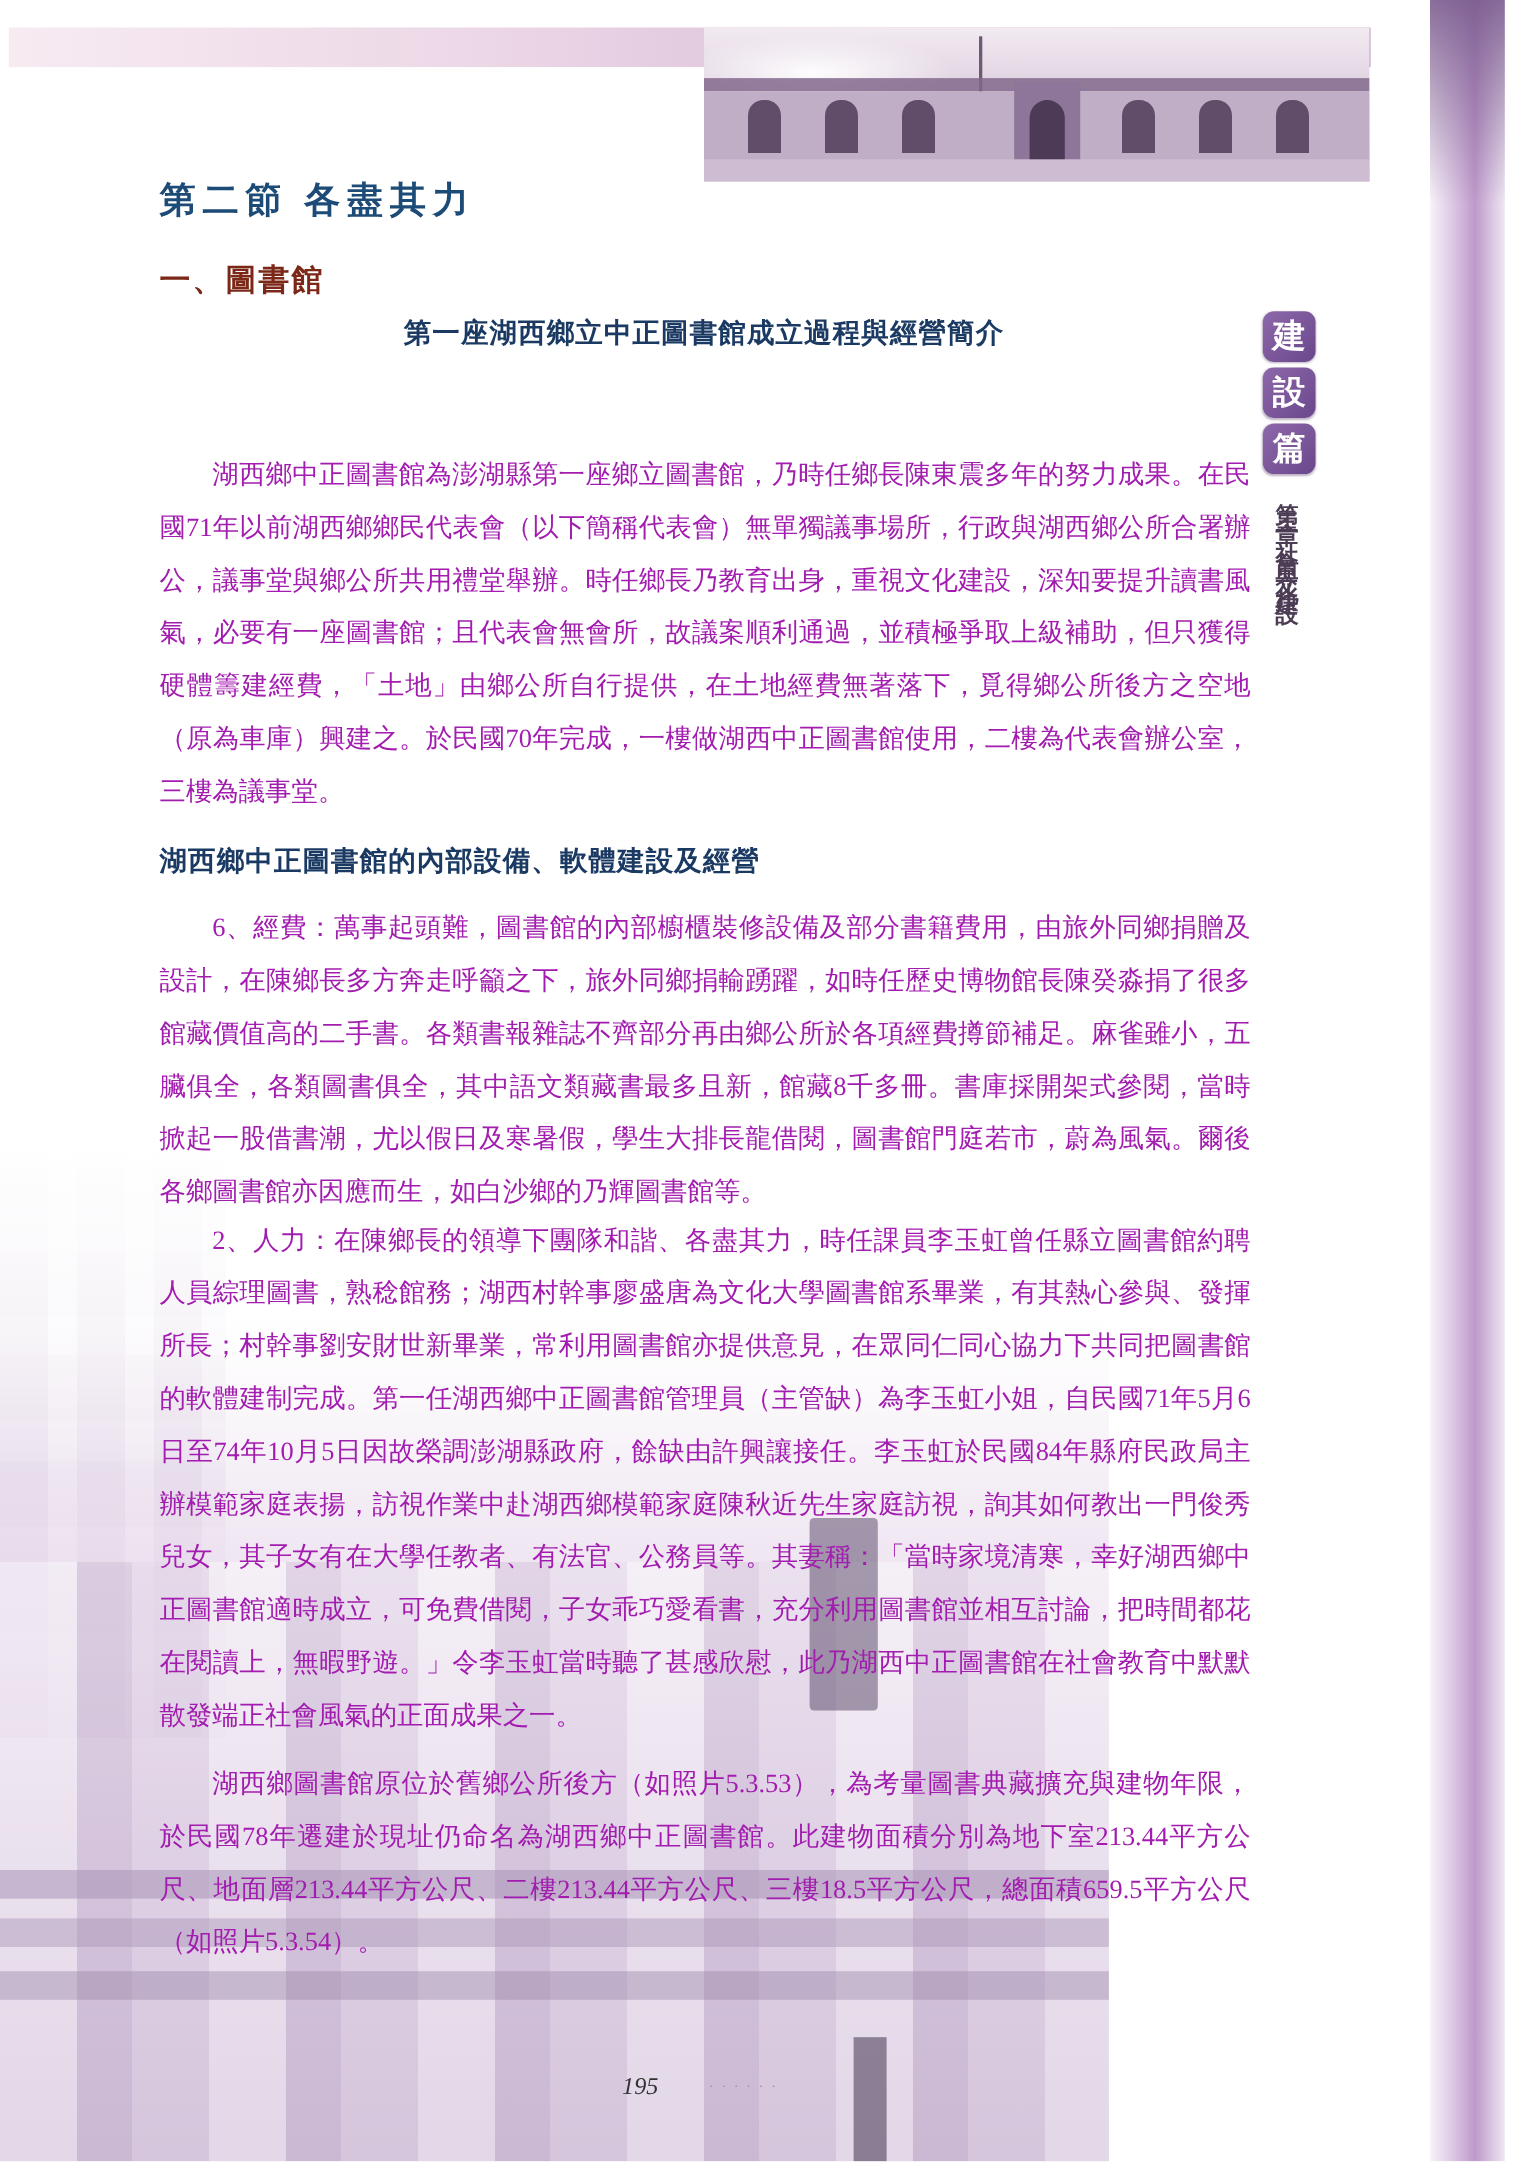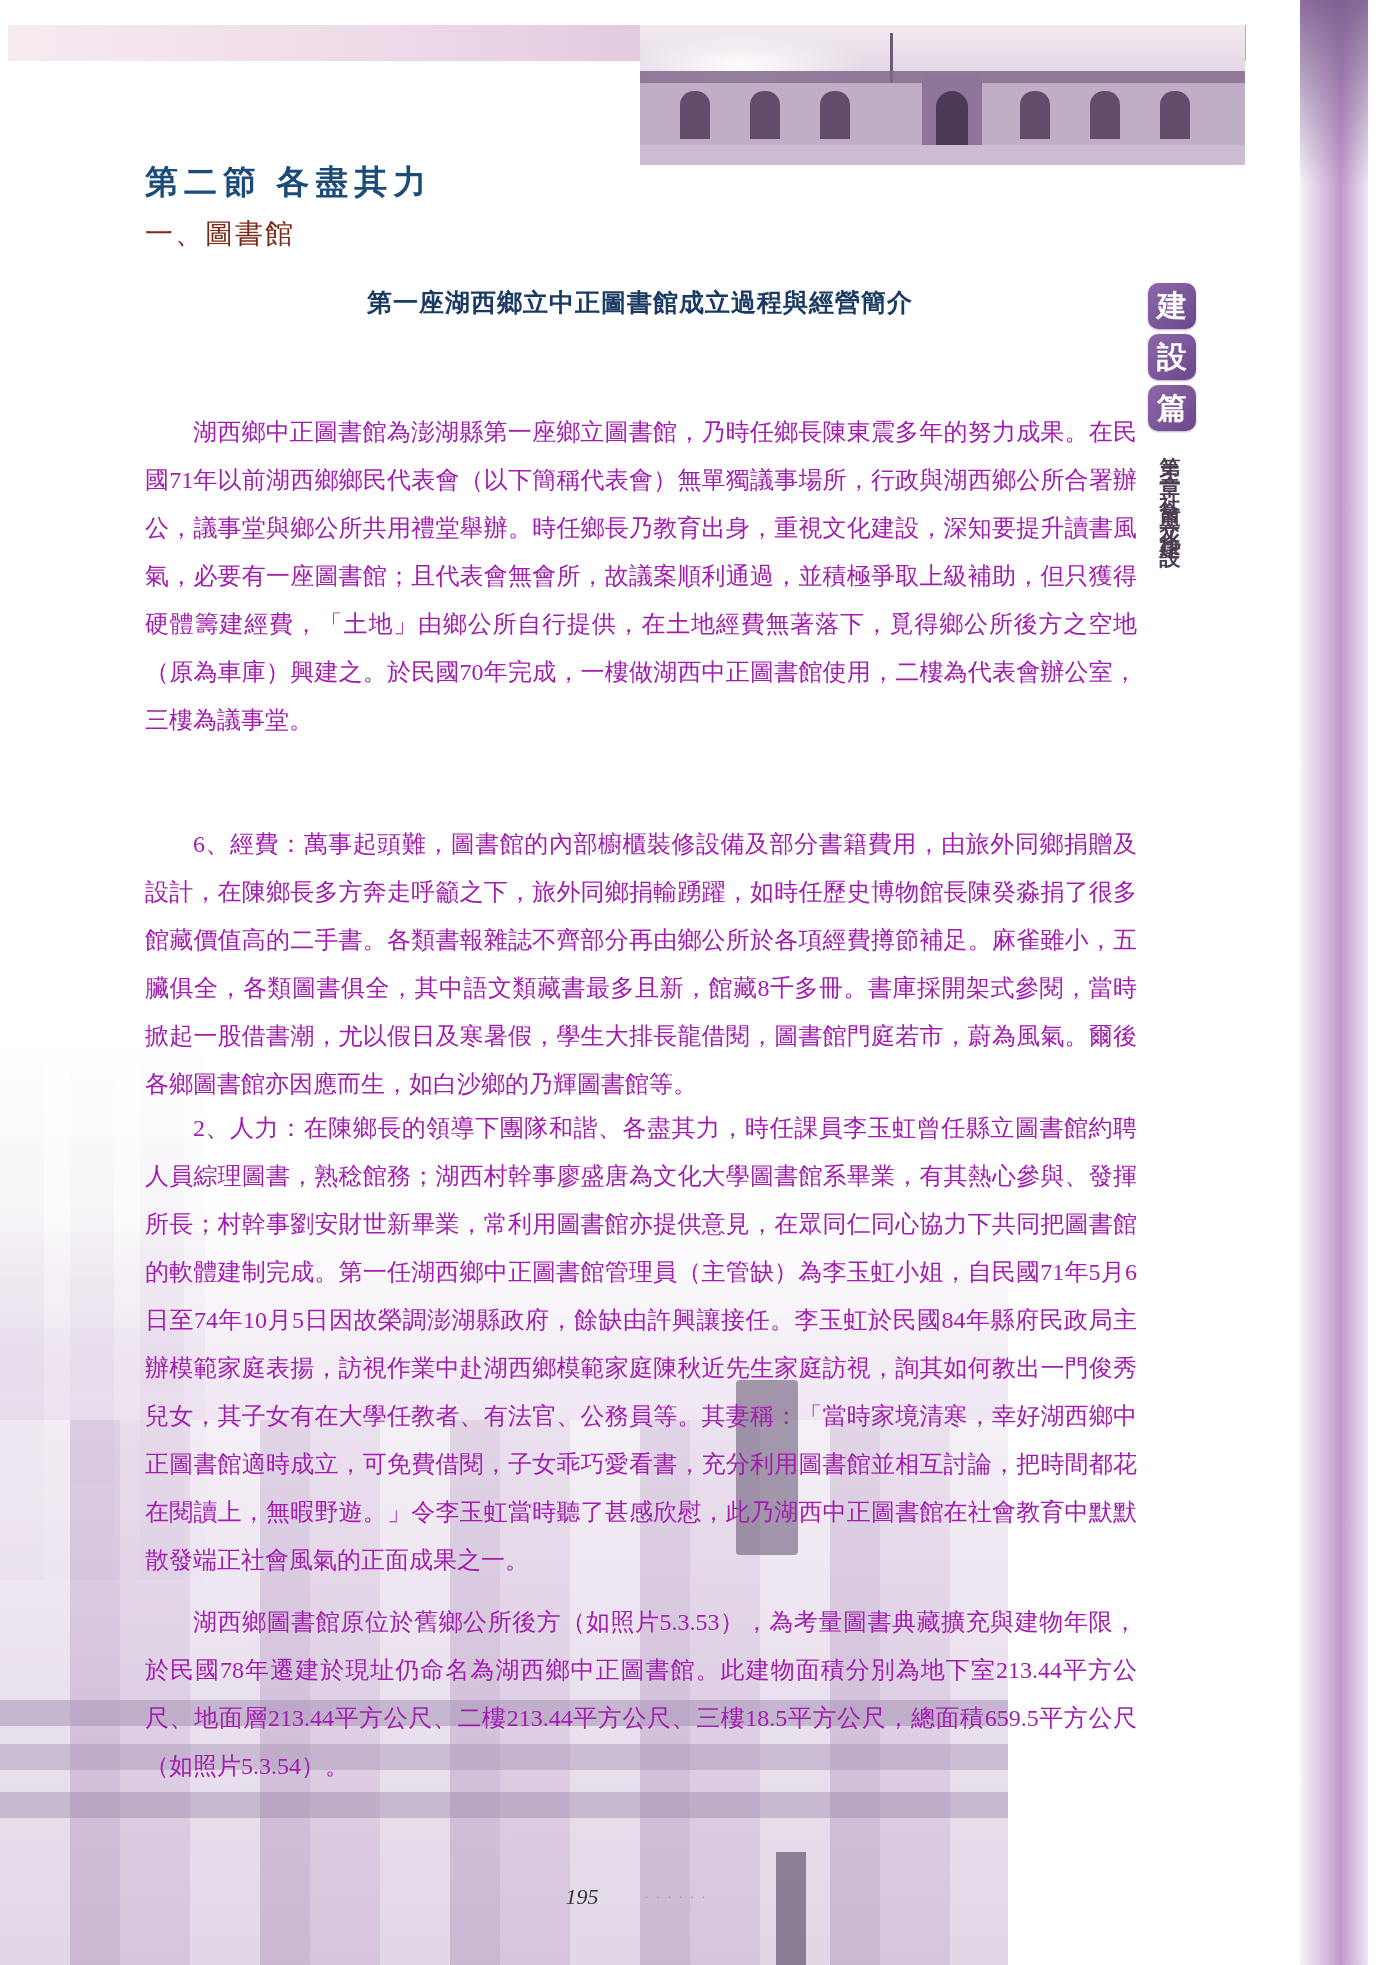--- a/index.html
+++ b/index.html
@@ -53,22 +53,22 @@
     position:absolute;left:1156px;top:440px;height:420px;
     writing-mode:vertical-rl;text-orientation:upright;
     font-size:21px;letter-spacing:9px;color:#4c3d55;font-weight:bold;
   }
   
   .section-title{
     position:absolute;left:145px;top:160px;
     font-size:33px;font-weight:bold;letter-spacing:6px;color:#1d4b78;
   }
   .subsection-title{
-    position:absolute;left:145px;top:215px;
-    font-size:28px;font-weight:normal;letter-spacing:2px;color:#7c2818;
+    position:absolute;left:145px;top:236px;
+    font-size:28px;font-weight:bold;letter-spacing:2px;color:#7c2818;
   }
   .h-bold{
     position:absolute;left:145px;width:990px;
     font-size:25px;font-weight:bold;color:#1b3a63;letter-spacing:1px;
   }
   .h1{top:286px;text-align:center;}
   .h2{top:766px;}
   
   .para{
     position:absolute;left:145px;width:992px;
@@ -156,20 +156,21 @@
   <div class="bg-door"></div>
   <div class="bg-post"></div>
   <div class="bg-fade-top"></div>
 
   <div class="section-title">第二節 各盡其力</div>
   <div class="subsection-title">一、圖書館</div>
 
   <div class="h-bold h1">第一座湖西鄉立中正圖書館成立過程與經營簡介</div>
   <div class="para p1">湖西鄉中正圖書館為澎湖縣第一座鄉立圖書館，乃時任鄉長陳東震多年的努力成果。在民國71年以前湖西鄉鄉民代表會（以下簡稱代表會）無單獨議事場所，行政與湖西鄉公所合署辦公，議事堂與鄉公所共用禮堂舉辦。時任鄉長乃教育出身，重視文化建設，深知要提升讀書風氣，必要有一座圖書館；且代表會無會所，故議案順利通過，並積極爭取上級補助，但只獲得硬體籌建經費，「土地」由鄉公所自行提供，在土地經費無著落下，覓得鄉公所後方之空地（原為車庫）興建之。於民國70年完成，一樓做湖西中正圖書館使用，二樓為代表會辦公室，三樓為議事堂。</div>
 
+  <div class="h-bold h2">湖西鄉中正圖書館的內部設備、軟體建設及經營</div>
   <div class="para p2">6、經費：萬事起頭難，圖書館的內部櫥櫃裝修設備及部分書籍費用，由旅外同鄉捐贈及設計，在陳鄉長多方奔走呼籲之下，旅外同鄉捐輸踴躍，如時任歷史博物館長陳癸淼捐了很多館藏價值高的二手書。各類書報雜誌不齊部分再由鄉公所於各項經費撙節補足。麻雀雖小，五臟俱全，各類圖書俱全，其中語文類藏書最多且新，館藏8千多冊。書庫採開架式參閱，當時掀起一股借書潮，尤以假日及寒暑假，學生大排長龍借閱，圖書館門庭若市，蔚為風氣。爾後各鄉圖書館亦因應而生，如白沙鄉的乃輝圖書館等。</div>
   <div class="para p3">2、人力：在陳鄉長的領導下團隊和諧、各盡其力，時任課員李玉虹曾任縣立圖書館約聘人員綜理圖書，熟稔館務；湖西村幹事廖盛唐為文化大學圖書館系畢業，有其熱心參與、發揮所長；村幹事劉安財世新畢業，常利用圖書館亦提供意見，在眾同仁同心協力下共同把圖書館的軟體建制完成。第一任湖西鄉中正圖書館管理員（主管缺）為李玉虹小姐，自民國71年5月6日至74年10月5日因故榮調澎湖縣政府，餘缺由許興讓接任。李玉虹於民國84年縣府民政局主辦模範家庭表揚，訪視作業中赴湖西鄉模範家庭陳秋近先生家庭訪視，詢其如何教出一門俊秀兒女，其子女有在大學任教者、有法官、公務員等。其妻稱：「當時家境清寒，幸好湖西鄉中正圖書館適時成立，可免費借閱，子女乖巧愛看書，充分利用圖書館並相互討論，把時間都花在閱讀上，無暇野遊。」令李玉虹當時聽了甚感欣慰，此乃湖西中正圖書館在社會教育中默默散發端正社會風氣的正面成果之一。</div>
   <div class="para p4">湖西鄉圖書館原位於舊鄉公所後方（如照片5.3.53），為考量圖書典藏擴充與建物年限，於民國78年遷建於現址仍命名為湖西鄉中正圖書館。此建物面積分別為地下室213.44平方公尺、地面層213.44平方公尺、二樓213.44平方公尺、三樓18.5平方公尺，總面積659.5平方公尺（如照片5.3.54）。</div>
 
   <div class="footer">
     <span class="pageno">195</span>
     <span class="dots">······</span>
   </div>
 
 </div>

